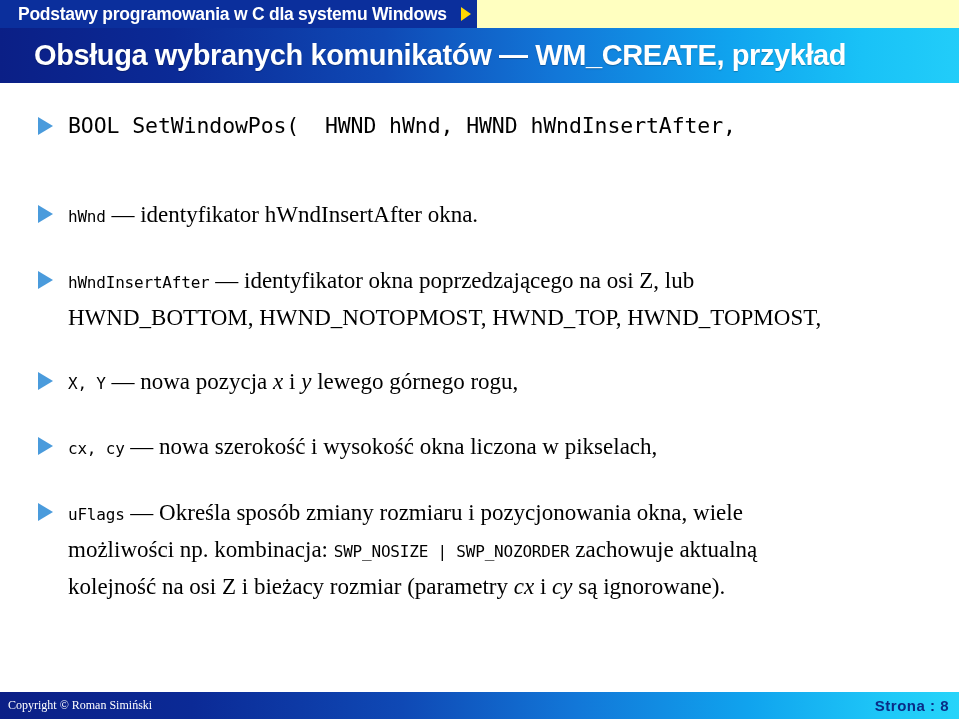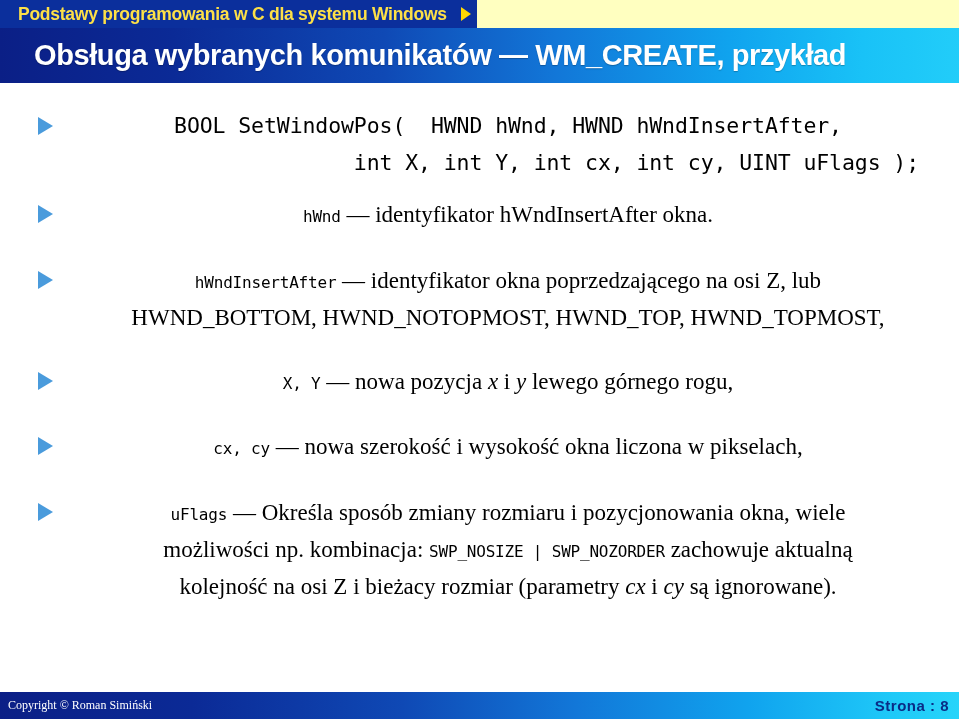--- a/index.html
+++ b/index.html
@@ -37,21 +37,21 @@
     left: 477px; top: 0;
     width: 482px;
     height: 28px;
     background: #ffffc0;
   }
   .topbar-course {
     position: absolute;
     left: 18px; top: 0;
     height: 28px;
     line-height: 28px;
-    color: #fde047;
+    color: #ffffff;
     font-family: "Liberation Sans", sans-serif;
     font-size: 17.5px;
     font-weight: bold;
     letter-spacing: -0.25px;
     white-space: nowrap;
   }
   .topbar-arrow {
     position: absolute;
     left: 461px; top: 7px;
     width: 0; height: 0;
@@ -124,21 +124,20 @@
     border-bottom: 9px solid transparent;
   }
   .bullet-body {
     position: absolute;
     left: 68px;
     width: 880px;
     color: #000000;
     font-family: "Liberation Serif", serif;
     font-size: 23px;
     line-height: 35px;
-    text-align: center;
   }
   .mono {
     font-family: "DejaVu Sans Mono", monospace;
     font-size: 16px;
     letter-spacing: -0.2px;
   }
   .ital {
     font-style: italic;
   }
   .serif-caps {
@@ -203,21 +202,21 @@
   </div>
 
   <div class="titlebar">
     <div class="titlebar-text">Obsługa wybranych komunikatów — WM_CREATE, przykład</div>
   </div>
 
   <div class="content">
 
     <div class="bullet-row" style="top:24px;">
       <div class="bullet-marker" style="top:10px;"></div>
-      <div class="bullet-body code-line" style="left:68px;"><span>BOOL SetWindowPos(  HWND hWnd, HWND hWndInsertAfter,</span><br><span>                    int X, int Y, int cx, int cy, UINT uFlags );</span></div>
+      <div class="bullet-body code-line" style="left:68px;"><span>BOOL SetWindowPos(  HWND hWnd, HWND hWndInsertAfter,</span><br></div>
     </div>
 
     <div class="bullet-row" style="top:114px;">
       <div class="bullet-marker" style="top:8px;"></div>
       <div class="bullet-body"><span class="mono">hWnd</span><span> — identyfikator hWndInsertAfter okna.</span></div>
     </div>
 
     <div class="bullet-row" style="top:180px;">
       <div class="bullet-marker" style="top:8px;"></div>
       <div class="bullet-body"><span class="mono">hWndInsertAfter</span><span> — identyfikator okna poprzedzającego na osi Z, lub</span><br><span class="serif-caps">HWND_BOTTOM, HWND_NOTOPMOST, HWND_TOP, HWND_TOPMOST,</span></div>

